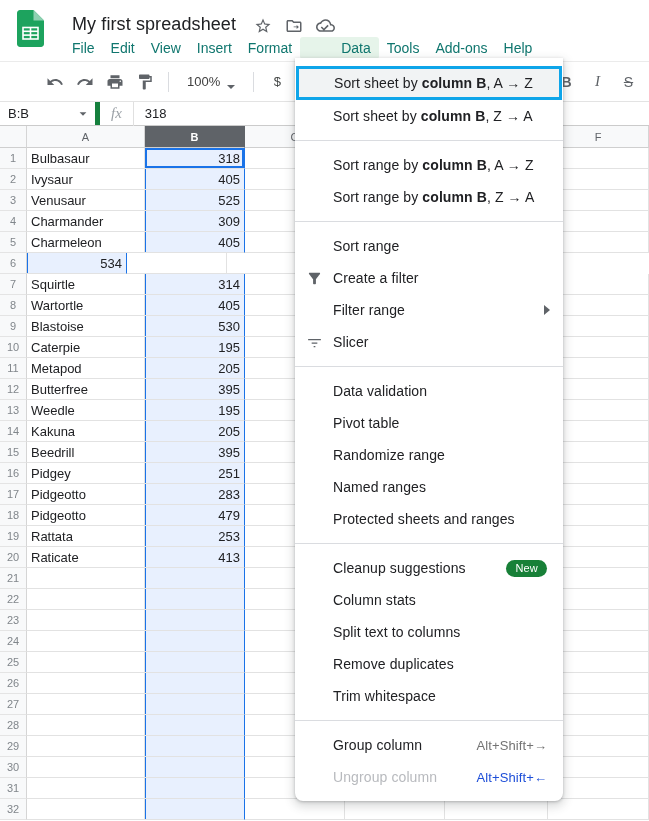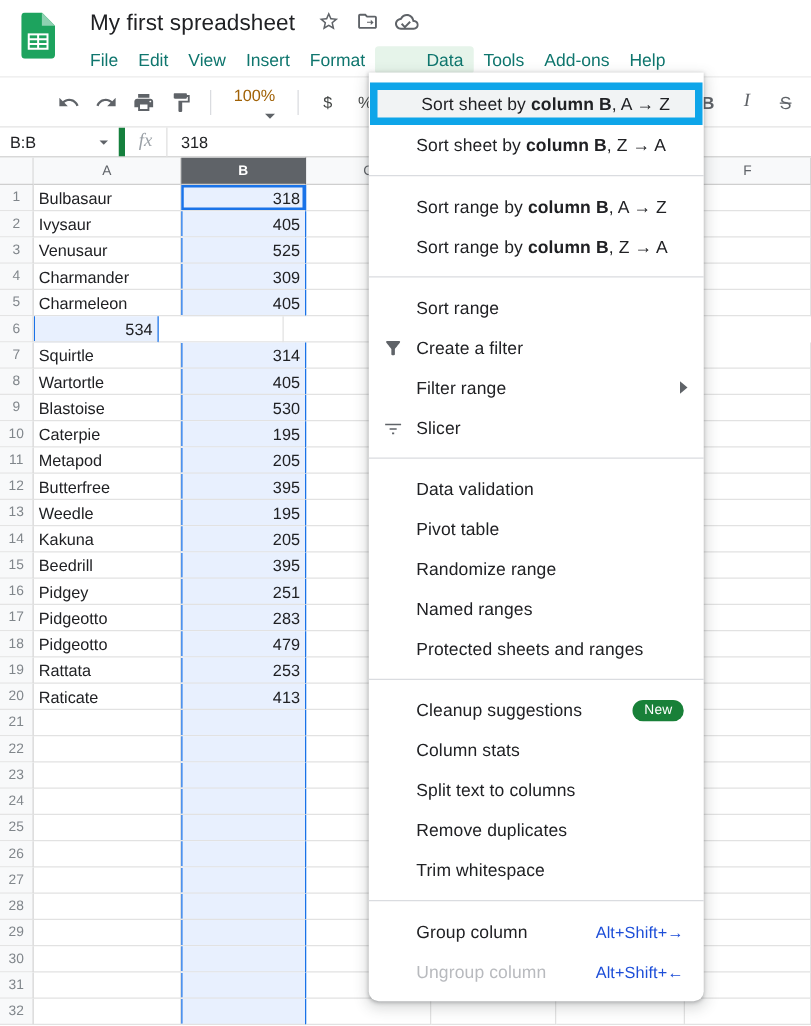--- a/index.html
+++ b/index.html
@@ -4,32 +4,32 @@
 <style>
   * { box-sizing: border-box; margin: 0; padding: 0; }
   html,body { width:649px; height:821px; }
   body { font-family:"Liberation Sans","DejaVu Sans",sans-serif; background:#fff; overflow:hidden; }
   .app { position:relative; width:649px; height:821px; background:#fff; overflow:hidden; }
 
   
   .topbar { height:62px; display:flex; border-bottom:1px solid #ebebeb; }
   .logo { width:27px; margin:10px 0 0 17px; flex:0 0 27px; }
   .tb-right { display:flex; flex-direction:column; padding-top:8px; margin-left:28px; }
-  .title-row { display:flex; align-items:flex-start; height:27px; }
+  .title-row { display:flex; align-items:flex-end; height:27px; }
   .doc-title { font-size:18px; color:#202124; margin-right:18px; letter-spacing:.1px; }
   .hicon { margin-right:13px; display:flex; align-items:center; }
   .menubar { display:flex; align-items:center; height:27px; margin-left:-8px; }
   .mb-item { padding:3px 8px; font-size:14px; color:#0f766e; border-radius:3px; cursor:pointer; }
   .mb-item.active { background:#e6f4ea;padding-left:41px; }
 
   
   .toolbar { height:40px; display:flex; align-items:center; padding-left:40px; border-bottom:1px solid #e3e3e3; position:relative; }
   .tbtn { width:30px; height:26px; display:flex; align-items:center; justify-content:center; color:#444746; font-size:13px; cursor:pointer; flex:0 0 auto; }
   .tdiv { width:1px; height:20px; background:#dadce0; margin:0 8px; flex:0 0 1px; }
-  .zoombox { display:flex; align-items:flex-end; gap:7px; padding:0 10px; color:#a16207; font-size:13px; cursor:pointer;flex-direction:column; }
+  .zoombox { display:flex; align-items:flex-end; gap:7px; padding:0 10px; color:#404040; font-size:13px; cursor:pointer; }
   .caret { width:0; height:0; border-left:4px solid transparent; border-right:4px solid transparent; border-top:4px solid #5f6368; }
   .fmt-group { margin-left:auto; display:flex; align-items:center; gap:2px; padding-right:6px; }
   .fmt-group .tbtn { font-size:14px; color:#5f6368; width:29px; }
   .b-btn { font-weight:bold; }
   .i-btn { font-style:italic; font-family:"Liberation Serif",serif; font-size:15px !important; }
   .s-btn { text-decoration:line-through; }
 
   
   .fbar { height:24px; display:flex; align-items:center; border-bottom:1px solid #cbcbcb; font-size:13px; }
   .namebox { width:100px; height:100%; display:flex; align-items:center; padding:0 8px; color:#202124; border-right:5px solid #15803d; cursor:pointer; }
@@ -58,27 +58,27 @@
   .b-sel { background:#e8f0fe; border-right:1px solid #1a73e8; box-shadow:inset 1px 0 0 #1a73e8; }
   .b-sel.active { box-shadow:inset 0 0 0 2px #1a73e8; }
 
   
   .dmenu { position:absolute; left:295px; top:58px; width:268px; background:#fff; padding:8px 0;
            border-radius:0 0 8px 8px; z-index:20;
            box-shadow:0 1px 3px rgba(60,64,67,.3), 0 4px 10px 2px rgba(60,64,67,.18); }
   .mi { position:relative; display:flex; align-items:center; height:32px; padding:0 16px 0 38px;
         font-size:14px; color:#202124; white-space:nowrap; cursor:pointer; letter-spacing:.1px; }
   .mi .lbl b { font-weight:bold; }
-  .mi.hl { height:34px; border:6px solid #0ea5e9; background:#f1f3f4; margin:0 1px; padding:0 13px 0 35px; }
+  .mi.hl { height:34px; border:3px solid #0ea5e9; background:#f1f3f4; margin:0 1px; padding:0 13px 0 35px; }
   .mi.dis { color:#b8babe; cursor:default; }
   .mi.dis .shortcut { color:#1d4ed8; }
   .micon { position:absolute; left:11px; top:50%; transform:translateY(-50%); width:18px; height:18px; display:flex; align-items:center; }
   .sub-arrow { position:absolute; right:13px; top:50%; transform:translateY(-50%); width:0; height:0;
                border-left:6px solid #5f6368; border-top:5px solid transparent; border-bottom:5px solid transparent; }
-  .shortcut { margin-left:auto; color:#1d4ed8; font-size:13px; }
+  .shortcut { margin-left:auto; color:#737373; font-size:13px; }
   .badge { margin-left:auto; background:#188038; color:#fff; font-size:11px; font-weight:normal;
            padding:3px 9px; border-radius:10px; line-height:1; letter-spacing:.2px; }
   .mdiv { border-top:1px solid #dadce0; margin:8px 0; }
 </style>
 </head>
 <body>
 
 <div class="app">
 
   <div class="topbar">

